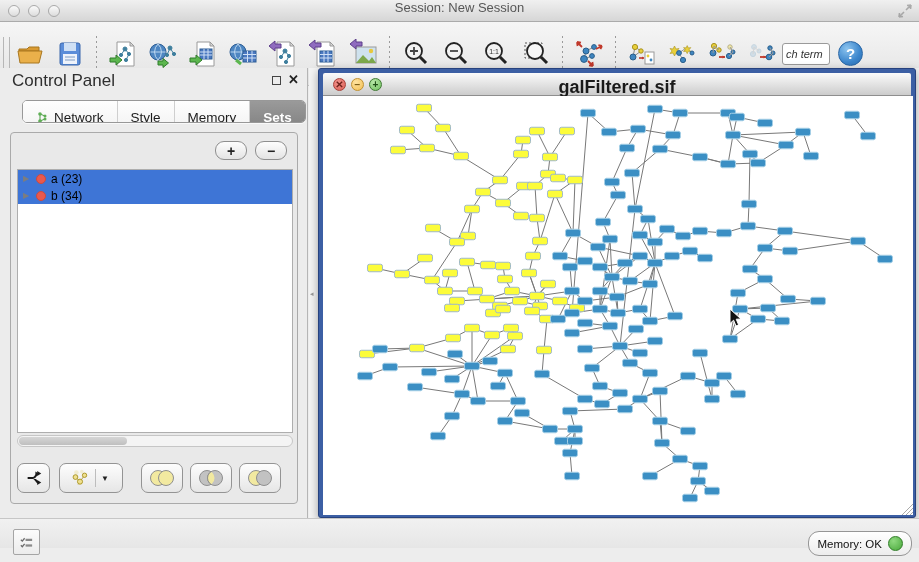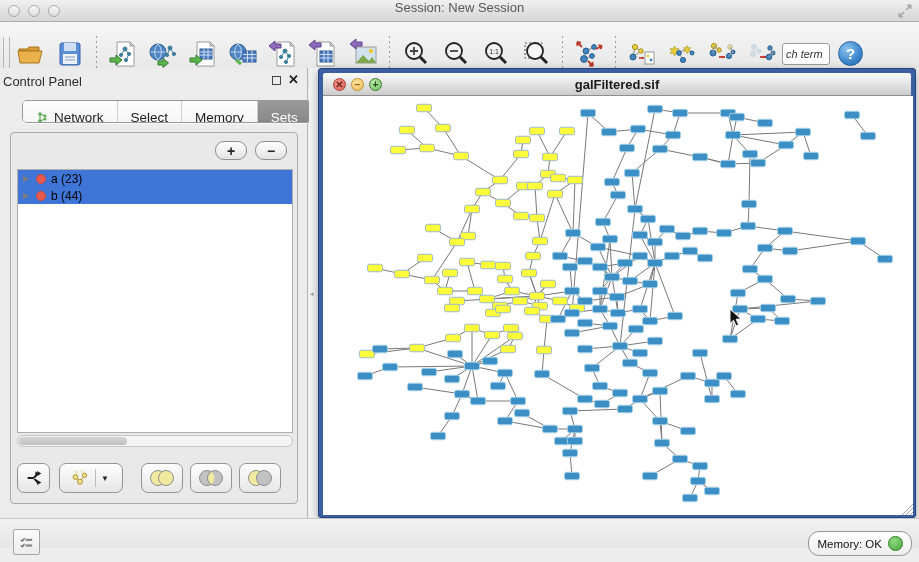--- a/index.html
+++ b/index.html
@@ -34,31 +34,31 @@
   .help-btn { width:25px; height:25px; margin-left:8px; border-radius:50%;
     background:radial-gradient(circle at 35% 30%, #8cc4ef, #3c86cc 60%, #2a6cb0);
     border:1px solid #2a66a5; color:#fff; font-weight:bold; font-size:15px;
     display:flex; align-items:center; justify-content:center; }
 
   
   .cpanel { position:absolute; left:0; top:68px; width:308px; height:450px;
     background:#ececec; border-right:1px solid #b5b5b5; }
   .cp-head { position:absolute; left:0; top:0; width:100%; height:26px;
     display:flex; align-items:center; }
-  .cp-title { margin-left:3px; font-size:13px; color:#2e2e2e; }
+  .cp-title { margin-left:12px; font-size:17px; color:#2e2e2e; }
   .cp-float { position:absolute; right:26px; top:8px; width:9px; height:9px;
     border:1.5px solid #444; }
   .cp-close { position:absolute; right:8px; top:4px; font-size:13px; font-weight:bold; color:#222; }
 
   .tabbar { position:absolute; left:22px; top:32px; height:23px; display:flex;
     border:1px solid #989898; border-radius:5px; background:#fdfdfd; overflow:hidden;
     box-shadow:0 1px 0 rgba(255,255,255,.7); }
   .tab { padding:16px 13px; font-size:13.5px; color:#1c1c1c; display:flex; align-items:center;
     gap:5px; border-right:1px solid #cfcfcf; background:linear-gradient(#fefefe,#f1f1f1); }
-  .tab:last-child { border-right:none; }
+  .tab:last-child { border-right:none;font-weight:bold; }
   .tab.selected { background:linear-gradient(#9a9a9a,#7e7e7e); color:#fff; }
   .tab-icon { width:13px; height:13px; }
 
   .sets-panel { position:absolute; left:10px; top:64px; width:288px; height:372px;
     border:1px solid #aaaaaa; border-radius:4px; background:#e9e9e9; }
   .pm-row { position:absolute; right:10px; top:8px; display:flex; gap:8px; }
   .pm-btn { width:32px; height:19px; border:1px solid #8f8f8f; border-radius:9px;
     background:linear-gradient(#fdfdfd,#e4e4e4); font-size:14px; font-weight:bold;
     color:#222; display:flex; align-items:center; justify-content:center; line-height:1; }
 
@@ -91,21 +91,21 @@
   .desktop { position:absolute; left:309px; top:68px; width:610px; height:450px;
     background:#f4f4f4; }
   .split-grip { position:absolute; left:1px; top:222px; color:#9a9a9a; font-size:7px; }
   .iframe { position:absolute; left:9px; top:0px; width:598px; height:450px;
     background:#3c5fa4; border:1px solid #27427e; border-radius:3px;
     box-shadow:0 3px 10px rgba(0,0,0,.35); }
   .if-titlebar { position:absolute; left:4px; top:4px; right:4px; height:23px;
     background:linear-gradient(#fbfbfb,#cccccc); border-bottom:1px solid #8e8e8e;
     border-radius:2px 2px 0 0; }
   .if-title { position:absolute; left:0; right:0; top:4px; text-align:center;
-    font-size:13px; font-weight:600; color:#1a1a1a; }
+    font-size:18px; font-weight:600; color:#1a1a1a; }
   .tl { position:absolute; top:5px; width:13px; height:13px; border-radius:50%;
     font-size:10px; font-weight:bold; display:flex; align-items:center; justify-content:center; }
   .tl-close { left:10px; background:radial-gradient(circle at 35% 30%, #f4938c, #d95f55);
     border:1px solid #a8423a; color:#6d221c; }
   .tl-min { left:28px; background:radial-gradient(circle at 35% 30%, #ffe3a0, #f2bf54);
     border:1px solid #c2913000; border:1px solid #c29130; color:#7a5a14; }
   .tl-max { left:46px; background:radial-gradient(circle at 35% 30%, #b9e8a9, #6fbf5e);
     border:1px solid #3f7a33; color:#1f4f18; }
   .if-canvas { position:absolute; left:4px; top:27px; width:590px; height:419px;
     background:#ffffff; overflow:hidden; }
@@ -363,21 +363,21 @@
         <svg class="tab-icon" viewBox="0 0 13 13">
           <path d="M4 3 L4 10 M4 3 L9 5 M4 10 L9 8" stroke="#4f9b47" fill="none"></path>
           <circle cx="4" cy="3" r="1.8" fill="#5fae55"></circle>
             <circle cx="9" cy="5" r="1.5" fill="#5fae55"></circle>
           <circle cx="4" cy="10" r="1.8" fill="#5fae55"></circle>
             <circle cx="9" cy="8" r="1.5" fill="#5fae55"></circle>
         </svg>
         <span>Network</span>
       </div>
       <div class="tab">
-        <span>Select</span>
+        <span>Style</span>
       </div>
       <div class="tab">
         <span>Memory</span>
       </div>
       <div class="tab selected">
         <span>Sets</span>
       </div>
     </div>
 
     <div class="sets-panel">
@@ -388,21 +388,21 @@
 
       <div class="sets-list">
           <div class="set-row selected">
             <span class="tri">▶</span>
             <span class="dot"></span>
             <span>a (23)</span>
           </div>
           <div class="set-row selected">
             <span class="tri">▶</span>
             <span class="dot"></span>
-            <span>b (44)</span>
+            <span>b (34)</span>
           </div>
         </div>
 
       <div class="hscroll">
         <div class="hthumb"></div>
       </div>
 
       <div class="setops">
         <div class="op-btn op-split">
           <svg viewBox="0 0 22 22" width="20" height="20">

